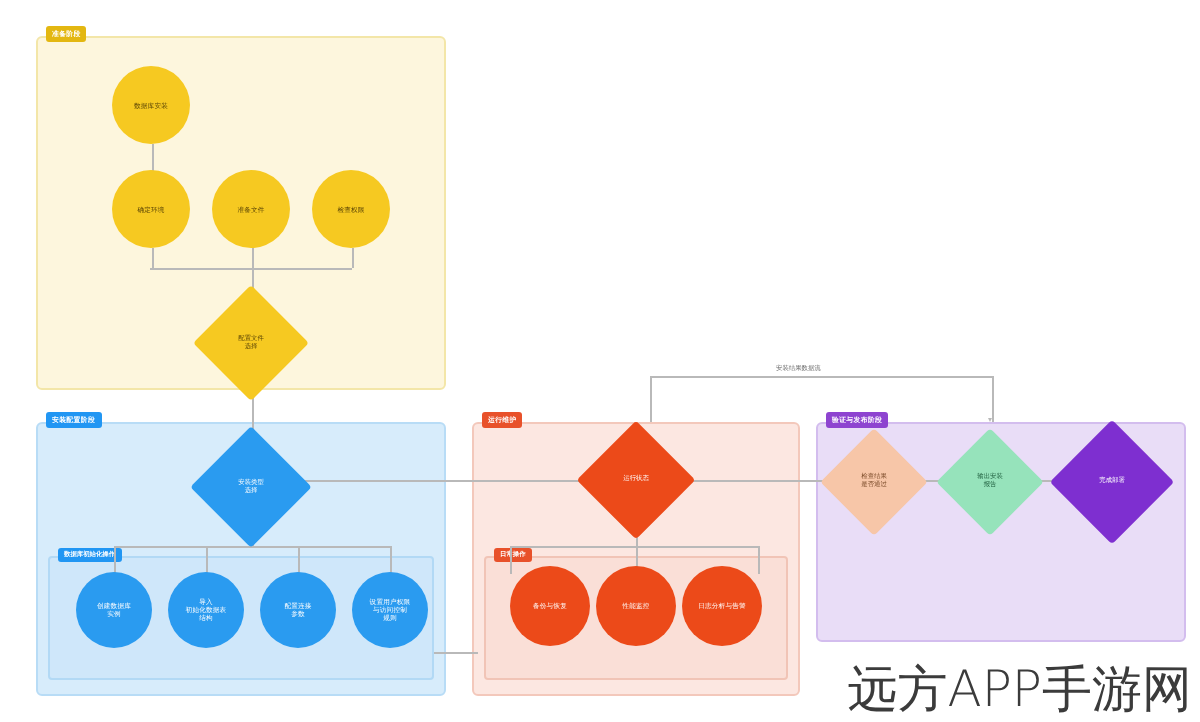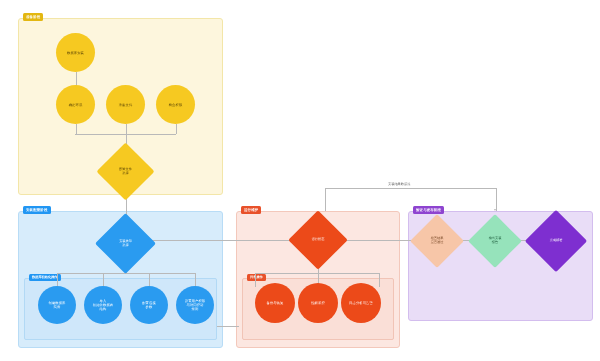--- a/index.html
+++ b/index.html
@@ -244,13 +244,14 @@
 
   <div class="diamond-wrap" style="left:534px;top:219px;width:44px;height:44px;">
     <div class="diamond-shape n-violet"></div>
     <div class="diamond-text">完成部署</div>
   </div>
 
   <div class="conn h" style="left:400px;top:240px;width:18px;"></div>
 
   <div class="conn h" style="left:217px;top:326px;width:22px;"></div>
 
+  <div id="watermark">远方APP手游网</div>
 </div>
 
 </body></html>

